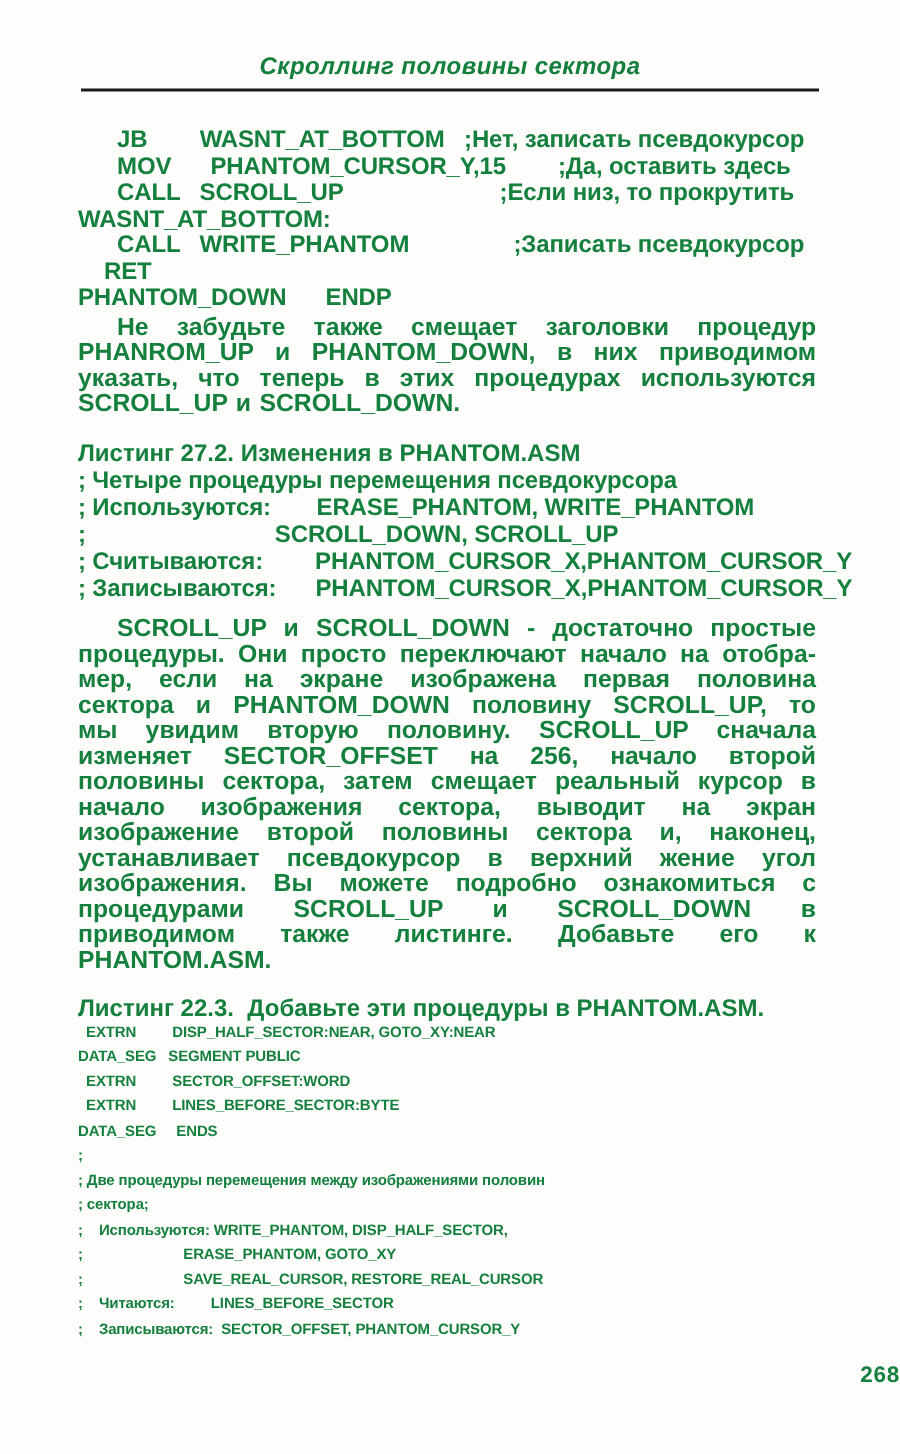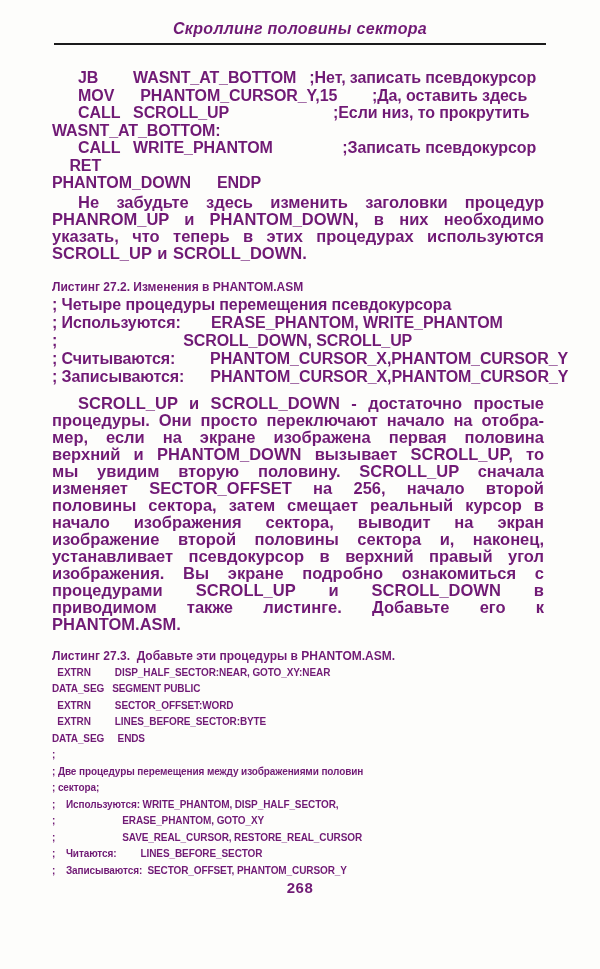--- a/index.html
+++ b/index.html
@@ -1,25 +1,25 @@
 <!DOCTYPE html>
 <html><head>
 <meta charset="utf-8">
 <style>
   html,body { margin:0; padding:0; background:#ffffff; }
   .page {
     position:relative;
     width:600px; height:969px;
     box-sizing:border-box;
     background:#fdfdfb;
-    color:#701a75;
+    color:#15803d;
     font-family:"Liberation Sans", sans-serif;
     font-weight:700;
     overflow:hidden;
-    padding-top:20px;
+    padding-top:36px;
   }
   .header-title {
     text-align:center;
     font-style:italic;
     font-size:16px;
     line-height:18px;
     letter-spacing:0.3px;
   }
   .header-rule {
     height:0;
@@ -34,75 +34,75 @@
   .jline {
     line-height:17px;
     text-align:justify;
     text-align-last:justify;
     word-spacing:1px;
   }
   .para .jline:first-child { text-indent:26px; }
   .para .jline:last-child { text-align-last:left; }
   .para2 { margin-top:9px; }
   .listing { margin-left:52px; }
-  .listing-caption { white-space:pre; font-size:12px; }
+  .listing-caption { white-space:pre; font-size:16px; }
   .listing-2 { margin-top:16px; }
   .listing-2 .listing-caption { line-height:18px; }
   .listing-2 .code-line { line-height:18px; font-size:16px; }
   .listing-3 { margin-top:15px; }
   .listing-3 .listing-caption { line-height:17px; }
   .listing-3 .code-line { line-height:16.5px; font-size:10px; }
   .footer {
-    text-align:center;
+    text-align:right;
     font-size:15px;
-    margin-top:0;
+    margin-top:13px;
     letter-spacing:0.5px;
   }
 </style>
 </head>
 <body>
 
 <div class="page">
 
   <div>
     <div class="header-title">Скроллинг половины сектора</div>
     <div class="header-rule"></div>
   </div>
 
   <div class="code code-top"><div class="code-line">      JB        WASNT_AT_BOTTOM   ;Нет, записать псевдокурсор</div><div class="code-line">      MOV      PHANTOM_CURSOR_Y,15        ;Да, оставить здесь</div><div class="code-line">      CALL   SCROLL_UP                        ;Если низ, то прокрутить</div><div class="code-line">WASNT_AT_BOTTOM:</div><div class="code-line">      CALL   WRITE_PHANTOM                ;Записать псевдокурсор</div><div class="code-line">    RET</div><div class="code-line">PHANTOM_DOWN      ENDP</div></div>
 
   <div class="para para1">
-      <div class="jline">Не забудьте здесь изменить заголовки процедур</div>
-      <div class="jline">PHANROM_UP и PHANTOM_DOWN, в них необходимо</div>
+      <div class="jline">Не забудьте также смещает заголовки процедур</div>
+      <div class="jline">PHANROM_UP и PHANTOM_DOWN, в них приводимом</div>
       <div class="jline">указать, что теперь в этих процедурах используются</div>
       <div class="jline">SCROLL_UP и SCROLL_DOWN.</div>
     </div>
 
   <div class="listing listing-2">
     <div class="listing-caption">Листинг 27.2. Изменения в PHANTOM.ASM</div>
     <div class="code"><div class="code-line">; Четыре процедуры перемещения псевдокурсора</div><div class="code-line">; Используются:       ERASE_PHANTOM, WRITE_PHANTOM</div><div class="code-line">;                             SCROLL_DOWN, SCROLL_UP</div><div class="code-line">; Считываются:        PHANTOM_CURSOR_X,PHANTOM_CURSOR_Y</div><div class="code-line">; Записываются:      PHANTOM_CURSOR_X,PHANTOM_CURSOR_Y</div></div>
   </div>
 
   <div class="para para2">
       <div class="jline">SCROLL_UP и SCROLL_DOWN - достаточно простые</div>
       <div class="jline">процедуры. Они просто переключают начало на отобра-</div>
       <div class="jline">мер, если на экране изображена первая половина</div>
-      <div class="jline">верхний и PHANTOM_DOWN вызывает SCROLL_UP, то</div>
+      <div class="jline">сектора и PHANTOM_DOWN половину SCROLL_UP, то</div>
       <div class="jline">мы увидим вторую половину. SCROLL_UP сначала</div>
       <div class="jline">изменяет SECTOR_OFFSET на 256, начало второй</div>
       <div class="jline">половины сектора, затем смещает реальный курсор в</div>
       <div class="jline">начало изображения сектора, выводит на экран</div>
       <div class="jline">изображение второй половины сектора и, наконец,</div>
-      <div class="jline">устанавливает псевдокурсор в верхний правый угол</div>
-      <div class="jline">изображения. Вы экране подробно ознакомиться с</div>
+      <div class="jline">устанавливает псевдокурсор в верхний жение угол</div>
+      <div class="jline">изображения. Вы можете подробно ознакомиться с</div>
       <div class="jline">процедурами SCROLL_UP и SCROLL_DOWN в</div>
       <div class="jline">приводимом также листинге. Добавьте его к</div>
       <div class="jline">PHANTOM.ASM.</div>
     </div>
 
   <div class="listing listing-3">
-    <div class="listing-caption">Листинг 27.3.  Добавьте эти процедуры в PHANTOM.ASM.</div>
+    <div class="listing-caption">Листинг 22.3.  Добавьте эти процедуры в PHANTOM.ASM.</div>
     <div class="code"><div class="code-line">  EXTRN         DISP_HALF_SECTOR:NEAR, GOTO_XY:NEAR</div><div class="code-line">DATA_SEG   SEGMENT PUBLIC</div><div class="code-line">  EXTRN         SECTOR_OFFSET:WORD</div><div class="code-line">  EXTRN         LINES_BEFORE_SECTOR:BYTE</div><div class="code-line">DATA_SEG     ENDS</div><div class="code-line">;</div><div class="code-line">; Две процедуры перемещения между изображениями половин</div><div class="code-line">; сектора;</div><div class="code-line">;    Используются: WRITE_PHANTOM, DISP_HALF_SECTOR,</div><div class="code-line">;                         ERASE_PHANTOM, GOTO_XY</div><div class="code-line">;                         SAVE_REAL_CURSOR, RESTORE_REAL_CURSOR</div><div class="code-line">;    Читаются:         LINES_BEFORE_SECTOR</div><div class="code-line">;    Записываются:  SECTOR_OFFSET, PHANTOM_CURSOR_Y</div></div>
   </div>
 
   <div class="footer">268</div>
 
 </div>
 
 </body></html>

